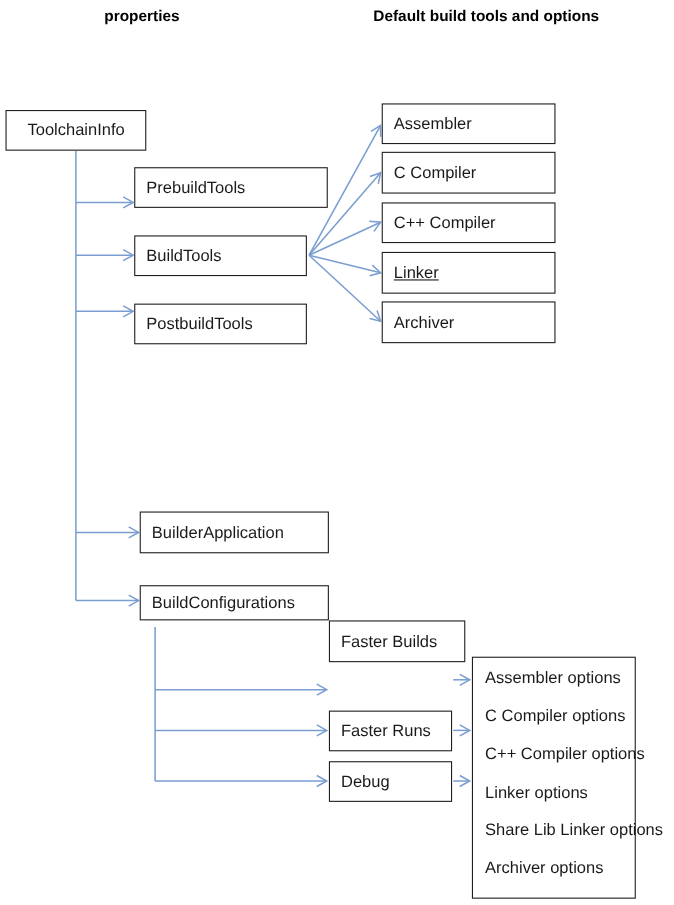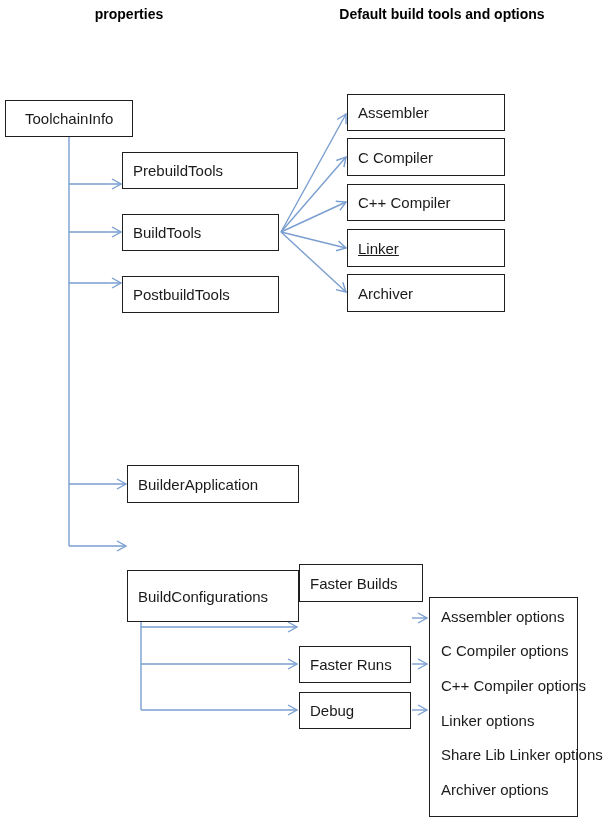--- a/index.html
+++ b/index.html
@@ -50,21 +50,21 @@
   .b-ti   { left: 5px;   top: 100px; width: 128px; height: 37px; padding-left: 19px; text-align: right; }
   .b-pre  { left: 122px; top: 152px; width: 176px; height: 37px; }
   .b-bt   { left: 122px; top: 214px; width: 157px; height: 37px; }
   .b-post { left: 122px; top: 264px; width: 157px; height: 37px; margin-top: 12px; }
   .b-asm  { left: 347px; top: 94px;  width: 158px; height: 37px; }
   .b-cc   { left: 347px; top: 138px; width: 158px; height: 38px; }
   .b-cpp  { left: 347px; top: 184px; width: 158px; height: 37px; }
   .b-lnk  { left: 347px; top: 229px; width: 158px; height: 38px; text-decoration: underline; }
   .b-arc  { left: 347px; top: 274px; width: 158px; height: 38px; }
   .b-ba   { left: 127px; top: 465px; width: 172px; height: 38px; }
-  .b-bc   { left: 127px; top: 532px; width: 172px; height: 52px; margin-top: 38px; }
+  .b-bc   { left: 127px; top: 532px; width: 172px; height: 32px; }
   .b-fb   { left: 299px; top: 564px; width: 124px; height: 38px; }
   .b-fr   { left: 299px; top: 646px; width: 112px; height: 37px; }
   .b-dbg  { left: 299px; top: 692px; width: 112px; height: 37px; }
 
   .b-opts {
     left: 429px; top: 597px; width: 149px; height: 220px;
     display: block;
     padding: 1px 0 0 11px;
   }
   .opt-item {

